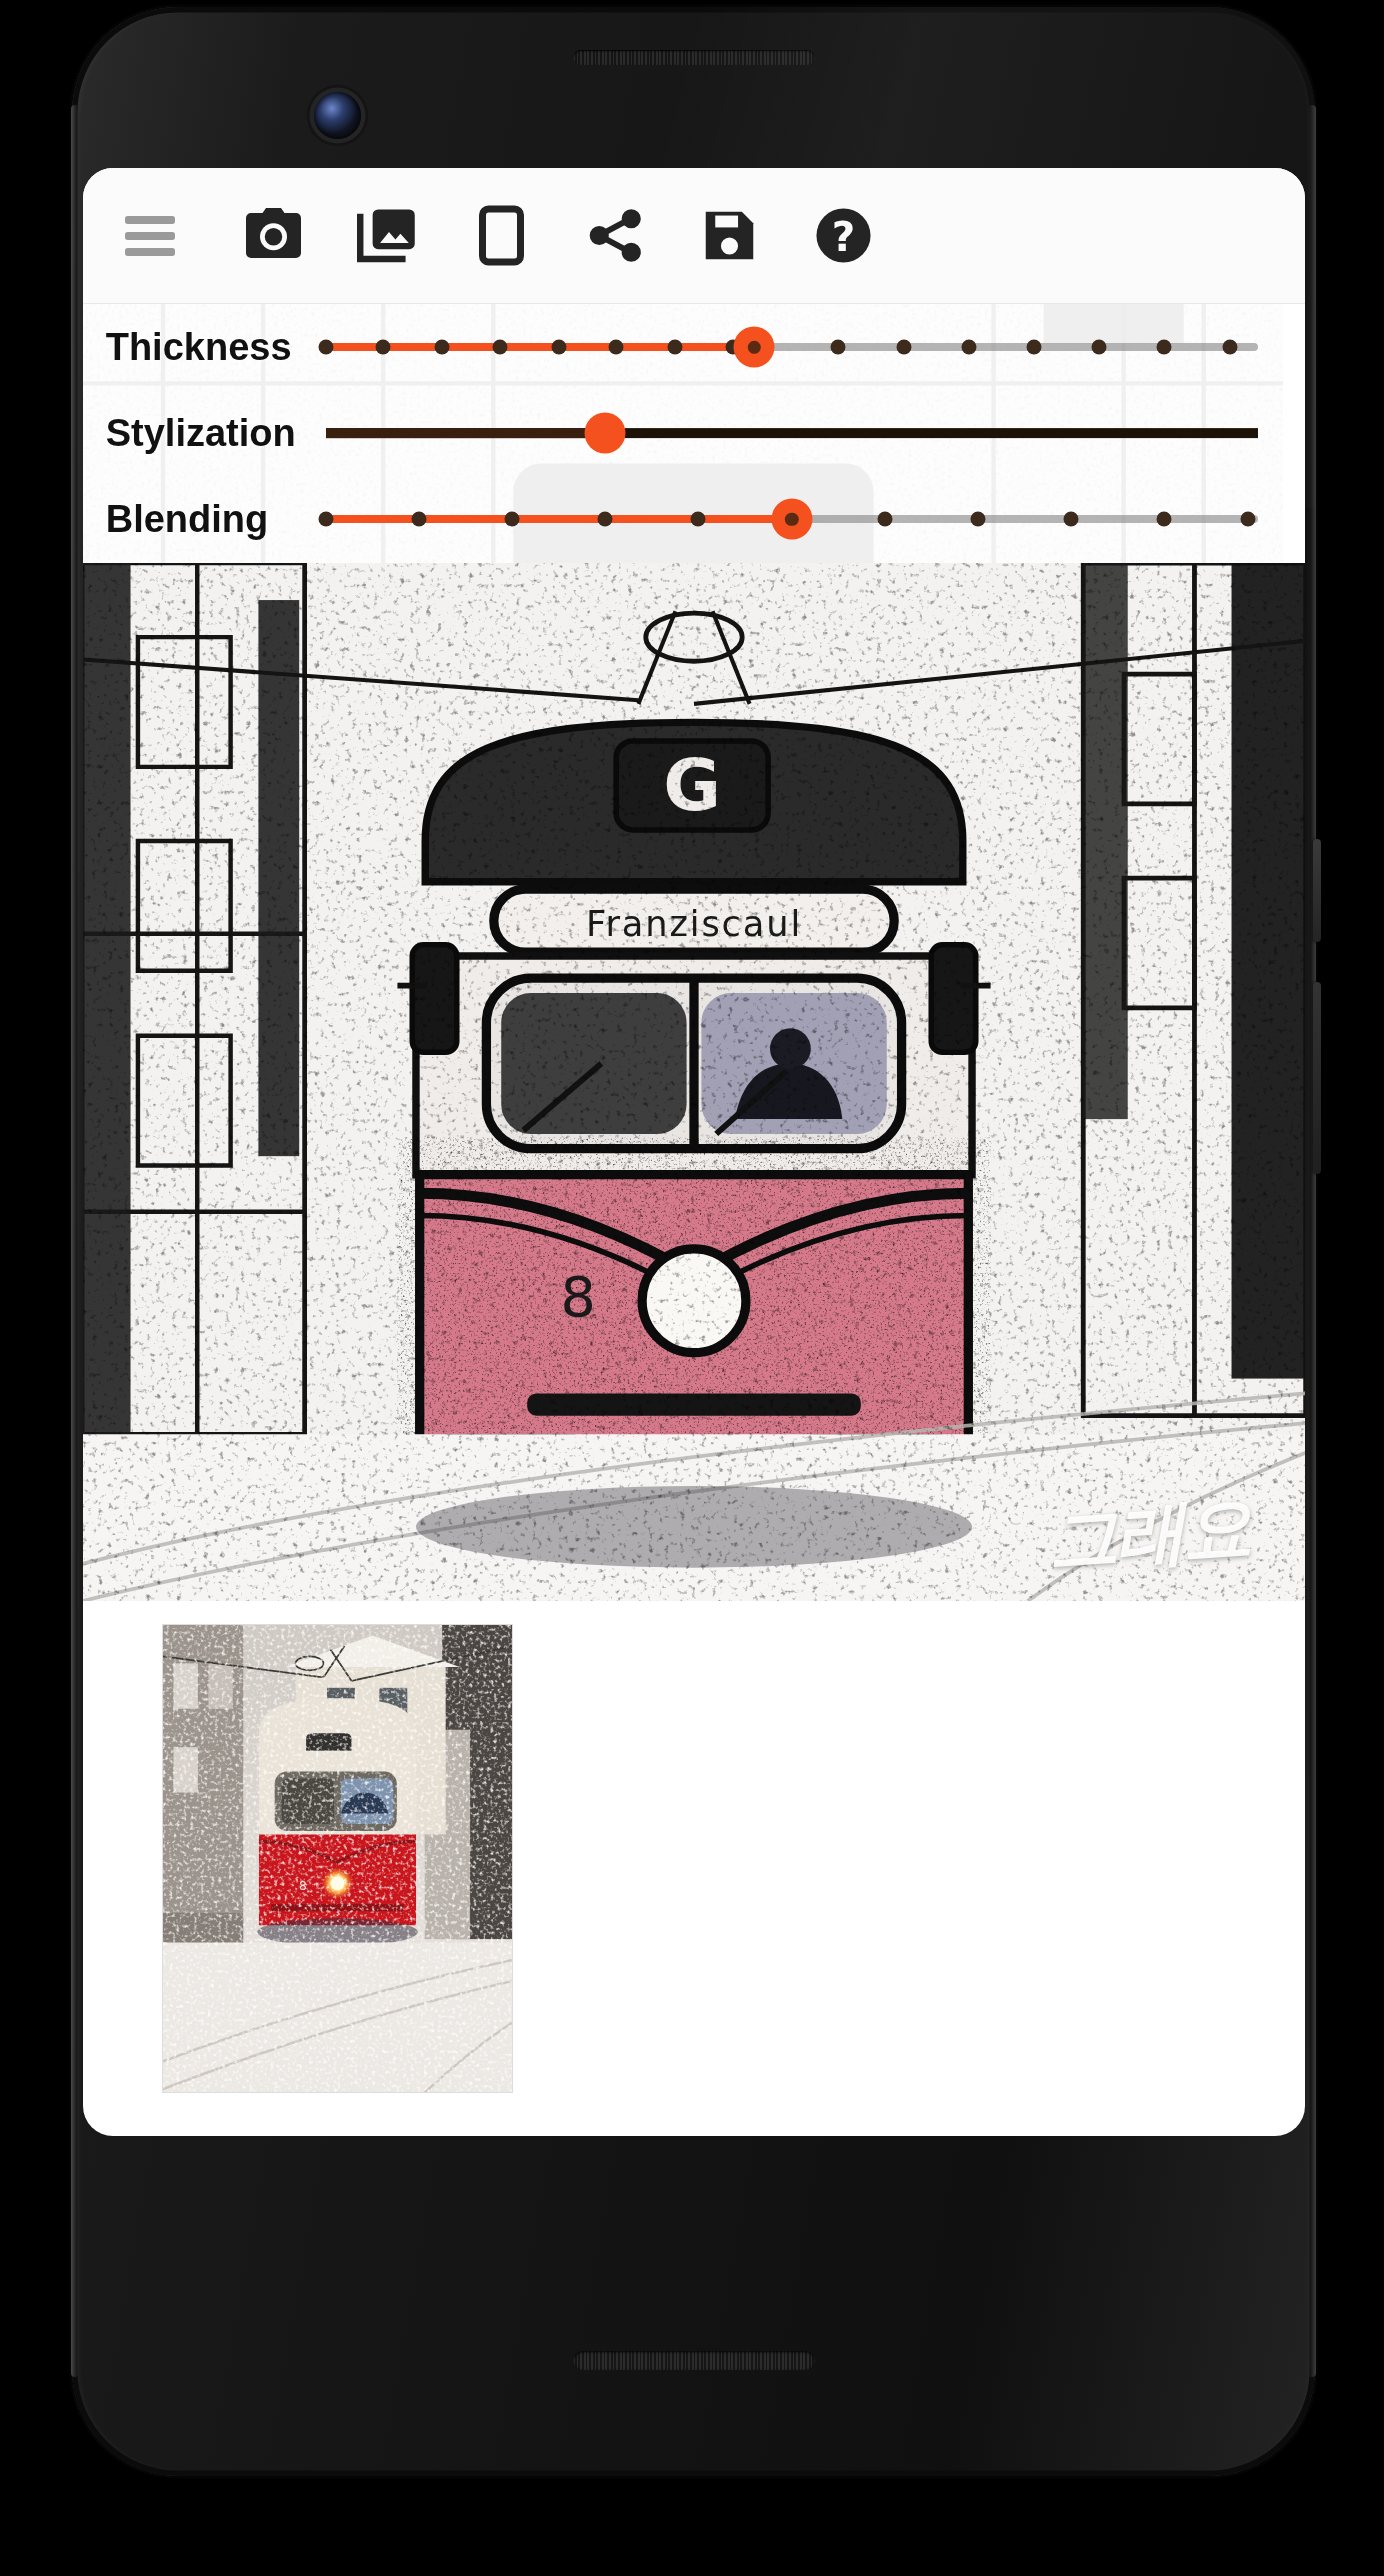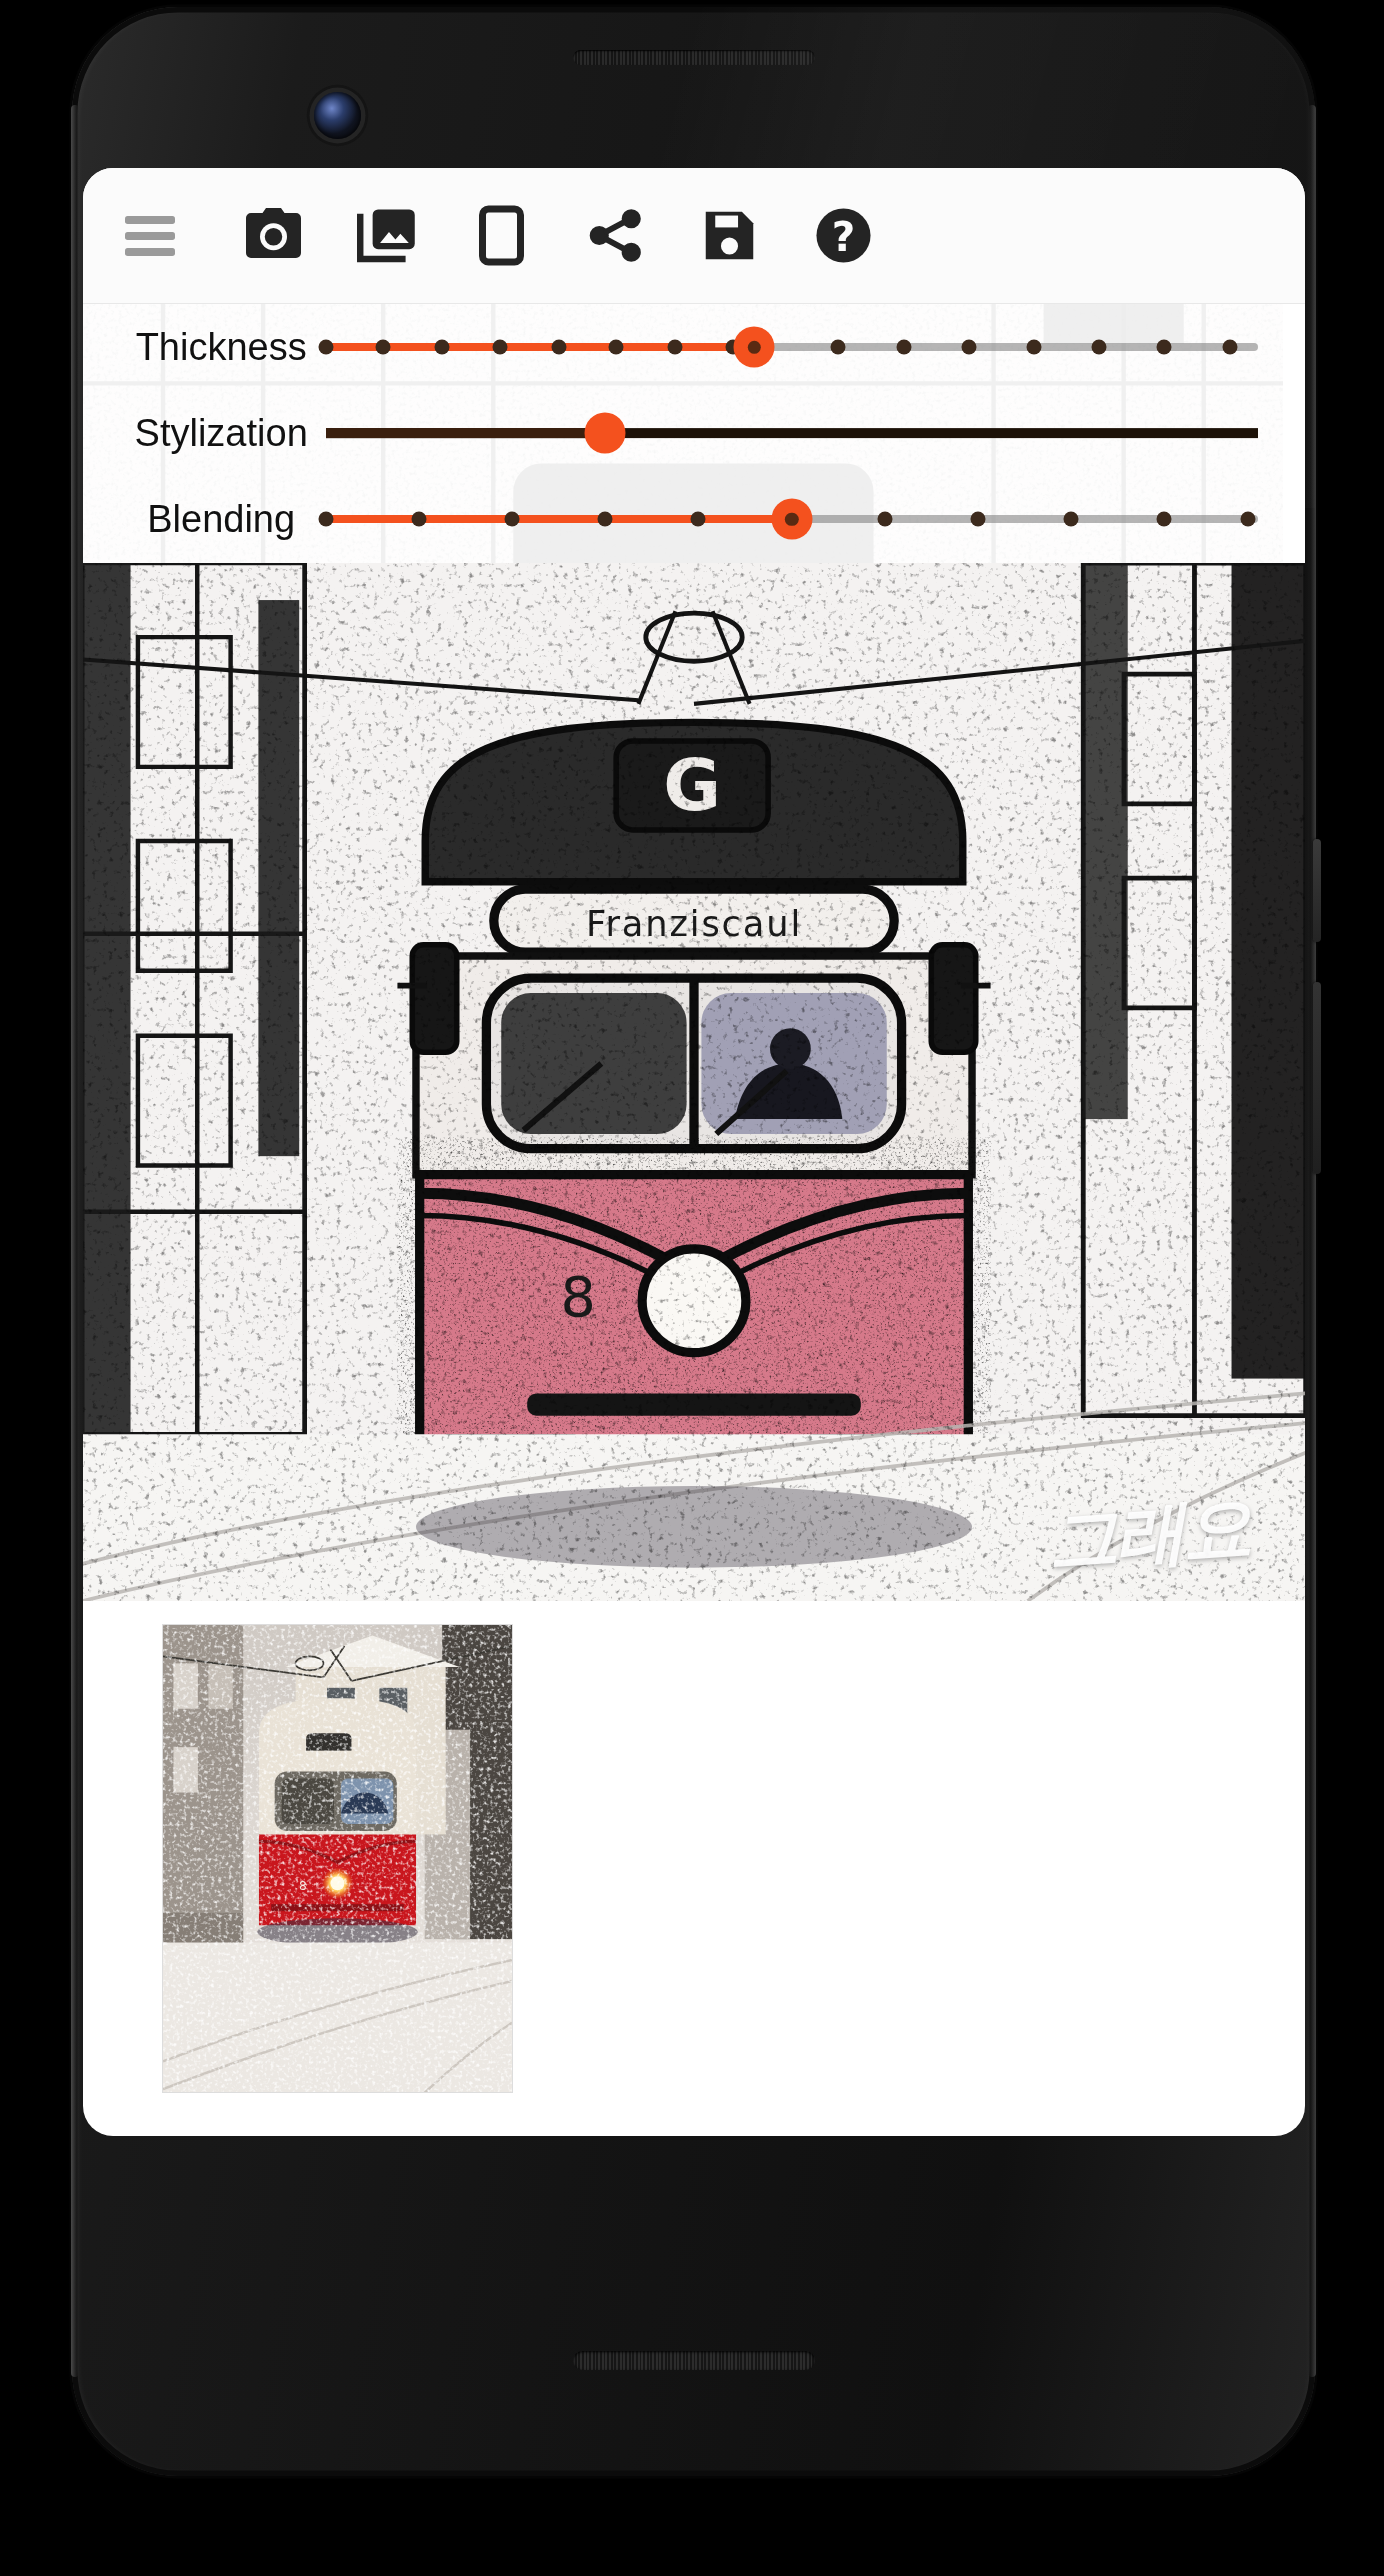--- a/index.html
+++ b/index.html
@@ -113,25 +113,24 @@
   }
   #sliders .bg{
     position:absolute;inset:-501px 0 0 0;height:1521px;
     opacity:.30;
   }
   #sliders .veil{position:absolute;inset:0;background:rgba(255,255,255,.52);}
   .srow{
     position:relative;height:86px;display:flex;align-items:center;
   }
   .slabel{
-    width:243px;padding-left:34px;box-sizing:border-box;
-    font-size:38px;font-weight:normal;color:#111;
+    width:243px;padding-left:23px;box-sizing:border-box;
+    font-size:38px;font-weight:bold;color:#111;
     text-shadow:0 0 5.4px rgba(255,255,255,.95),0 0 2.7px rgba(255,255,255,.95);
     z-index:3;
-    text-align:center;
   }
   .strack{
     position:relative;flex:1;height:86px;margin-right:47px;z-index:3;
   }
   .tline{position:absolute;top:50%;transform:translateY(-50%);height:8px;border-radius:4.5px;}
   .tline.off{left:0;right:0;background:rgba(120,120,120,.55);}
   .tline.on{left:0;background:#f4511e;}
   .tline.dark{left:0;right:0;height:9.8px;background:#1d1208;border-radius:0;}
   .tline.darkon{left:0;height:9.8px;background:#3a1f0e;border-radius:0;}
   .tick{

